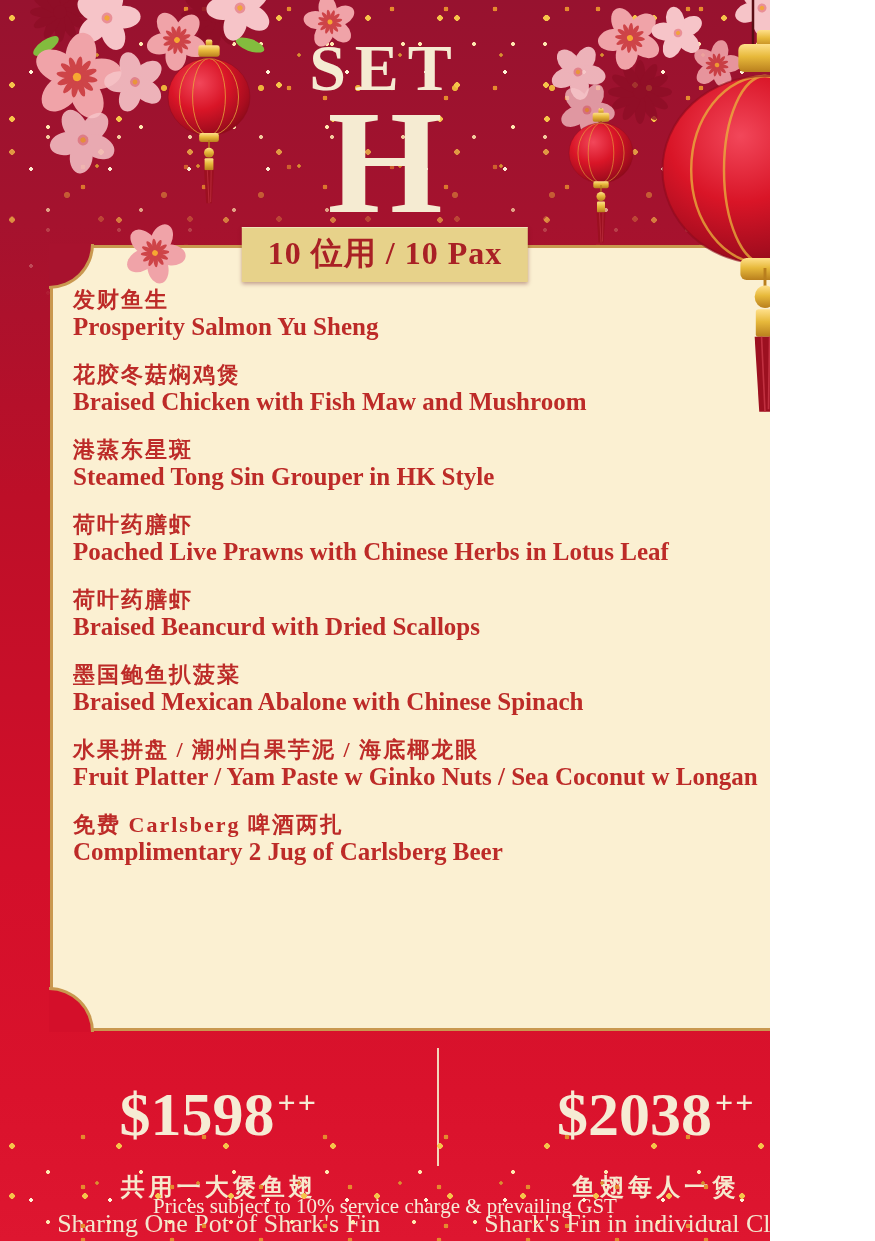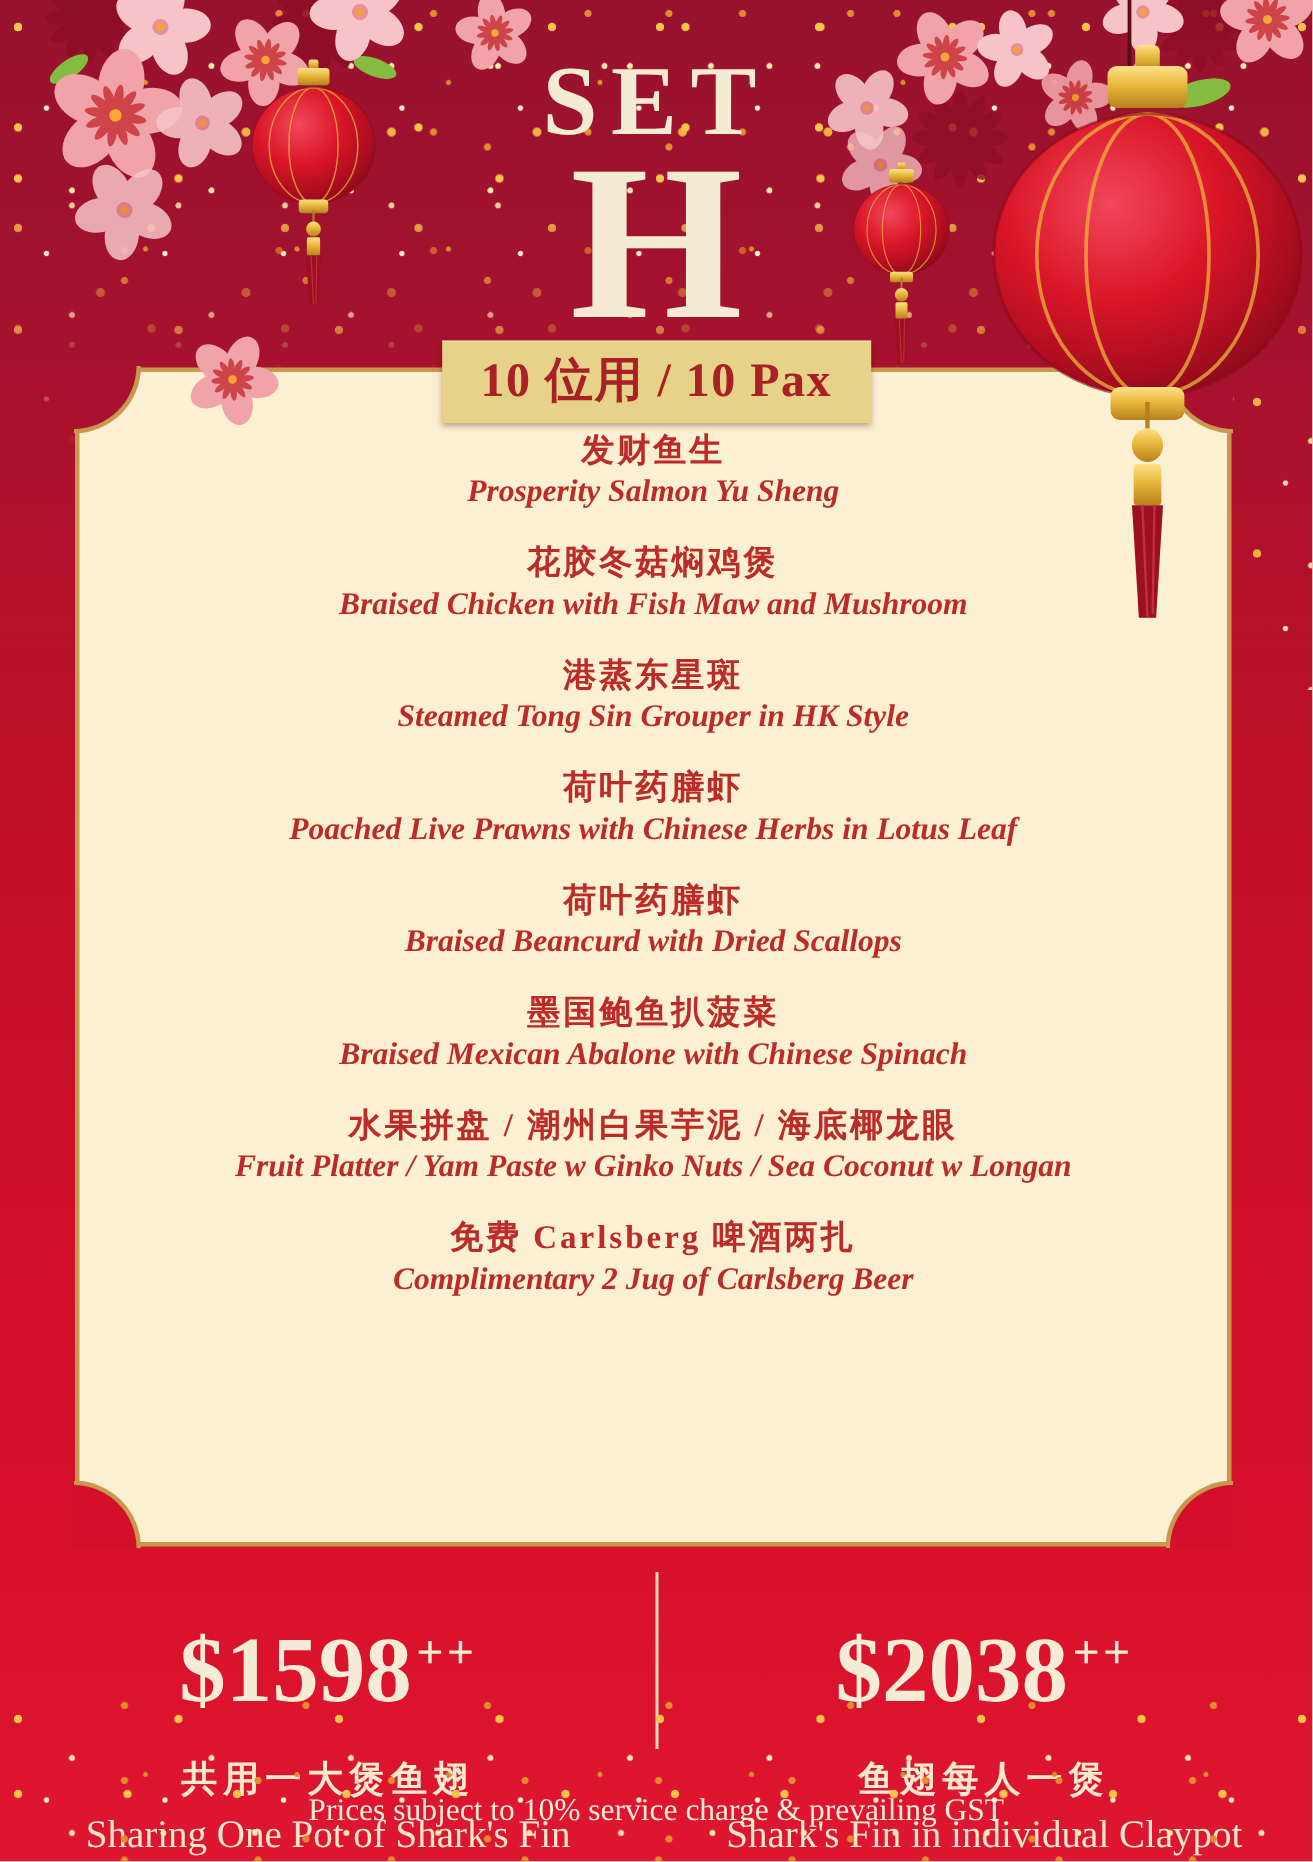--- a/index.html
+++ b/index.html
@@ -1,17 +1,17 @@
 <!DOCTYPE html>
 <html><head>
 <meta charset="utf-8">
 <style>
   html,body { margin:0; padding:0; }
   .page {
-    position:relative; width:875px; height:1241px; overflow:hidden;
+    position:relative; width:770px; height:1241px; overflow:hidden;
     background:linear-gradient(180deg,#97122F 0%, #A5122E 18%, #BD0F28 40%, #D30F2A 70%, #DA122C 88%, #DE1630 100%);
     font-family:"Liberation Serif", serif;
   }
   
   .confetti {
     position:absolute; left:0; right:0; pointer-events:none;
     background-image:
       radial-gradient(circle at 12px 18px, #F6C44A 2.6px, transparent 3px),
       radial-gradient(circle at 48px 44px, #FFE9B0 1.8px, transparent 2.2px),
       radial-gradient(circle at 83px 9px,  #E58A2E 2.2px, transparent 2.6px),
@@ -49,24 +49,24 @@
   }
   .notch { position:absolute; width:42px; height:42px; }
   .notch-tl { top:-4px; left:-4px; background:#A8122E; border-bottom-right-radius:100%;
     border-right:3.5px solid #C9984F; border-bottom:3.5px solid #C9984F; }
   .notch-tr { top:-4px; right:-4px; background:#A8122E; border-bottom-left-radius:100%;
     border-left:3.5px solid #C9984F; border-bottom:3.5px solid #C9984F; }
   .notch-bl { bottom:-4px; left:-4px; background:#D40F2A; border-top-right-radius:100%;
     border-right:3.5px solid #C9984F; border-top:3.5px solid #C9984F; }
   .notch-br { bottom:-4px; right:-4px; background:#D40F2A; border-top-left-radius:100%;
     border-left:3.5px solid #C9984F; border-top:3.5px solid #C9984F; }
-  .courses { padding:38px 20px 0; text-align:center; color:#BD2B28; }
+  .courses { padding:38px 20px 0; color:#BD2B28; }
   .course { margin-bottom:20px; }
   .course .zh { font-size:22px; font-weight:700; line-height:27px; letter-spacing:2px; }
-  .course .en { font-size:21px; font-weight:600; line-height:28px;font-style:italic; }
+  .course .en { font-size:25px; font-weight:600; line-height:28px; }
   
   .pricing { position:absolute; top:1046px; left:0; width:875px; display:flex; z-index:3; text-align:center; }
   .price-col { flex:1 1 50%; }
   .price-amount { font-size:62px; font-weight:700; color:#F6EBD4; line-height:62px; white-space:nowrap;margin-top:37px; }
   .price-plus { font-size:32px; font-weight:600; position:relative; top:-22px; letter-spacing:2px; margin-left:3px; }
   .price-zh { margin-top:16px; font-size:24px; letter-spacing:4px; color:#F6E9CE; font-weight:600; }
   .price-en { margin-top:6px; font-size:26px; color:#F3E7CE; font-weight:400; }
   .v-divider { position:absolute; left:437px; top:2px; height:118px; width:2px; background:#F3E3C2; opacity:.95; }
   .footer-note { position:absolute; top:1194px; left:0; width:100%; text-align:center; z-index:5;
     font-size:21px; color:#F6EDDA; }

